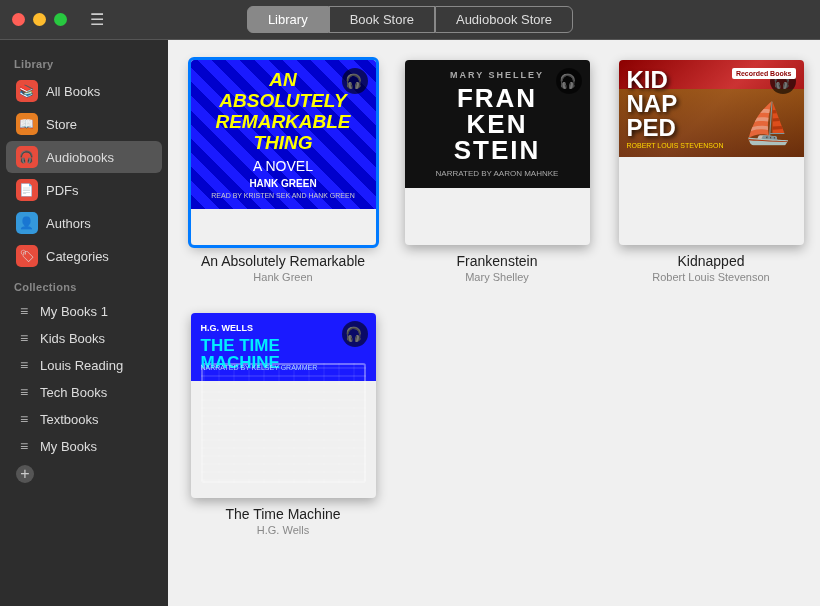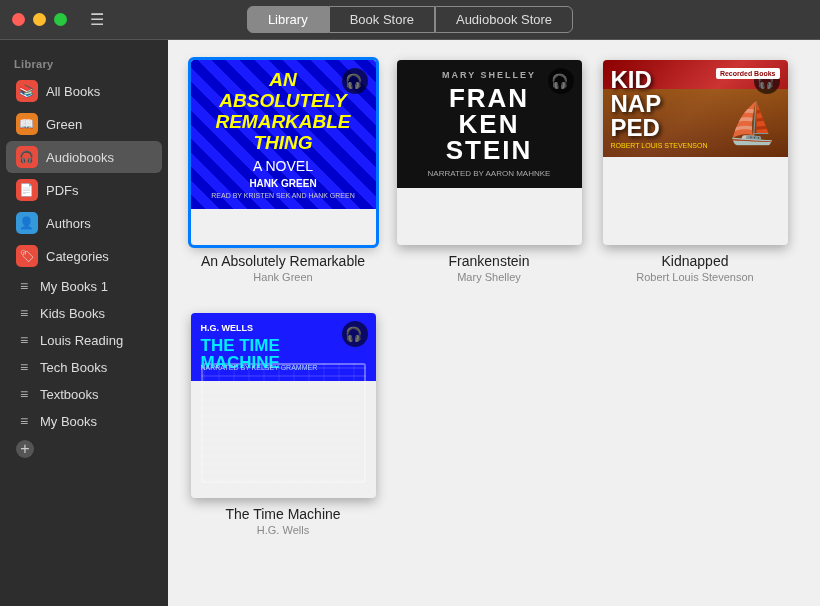--- a/index.html
+++ b/index.html
@@ -165,21 +165,21 @@
     
     .content {
       flex: 1;
       background: #f0f0f0;
       overflow-y: auto;
       padding: 20px;
     }
     .books-grid {
       display: grid;
       grid-template-columns: repeat(3, 190px);
-      gap: 30px 16px;
+      gap: 30px 24px;
       justify-content: start;
     }
     .book-item {
       display: flex;
       flex-direction: column;
       align-items: center;
       cursor: pointer;
     }
     .book-cover-wrapper {
       position: relative;
@@ -406,39 +406,40 @@
 
   <div class="sidebar">
     <div class="sidebar-section-label">Library</div>
 
     <div class="sidebar-item">
       <div class="sidebar-icon icon-allbooks">📚</div>
       <span>All Books</span>
     </div>
     <div class="sidebar-item">
       <div class="sidebar-icon icon-books">📖</div>
-      <span>Green</span>
+      <span>Store</span>
     </div>
     <div class="sidebar-item active">
       <div class="sidebar-icon icon-audiobooks">🎧</div>
       <span>Audiobooks</span>
     </div>
     <div class="sidebar-item">
       <div class="sidebar-icon icon-pdfs">📄</div>
       <span>PDFs</span>
     </div>
     <div class="sidebar-item">
       <div class="sidebar-icon icon-authors">👤</div>
       <span>Authors</span>
     </div>
     <div class="sidebar-item">
       <div class="sidebar-icon icon-categories">🏷</div>
       <span>Categories</span>
     </div>
 
+    <div class="sidebar-section-label">Collections</div>
 
     <div class="sidebar-collection-item">
       <div class="collection-icon">≡</div>
       <span>My Books 1</span>
     </div>
     <div class="sidebar-collection-item">
       <div class="collection-icon">≡</div>
       <span>Kids Books</span>
     </div>
     <div class="sidebar-collection-item">

